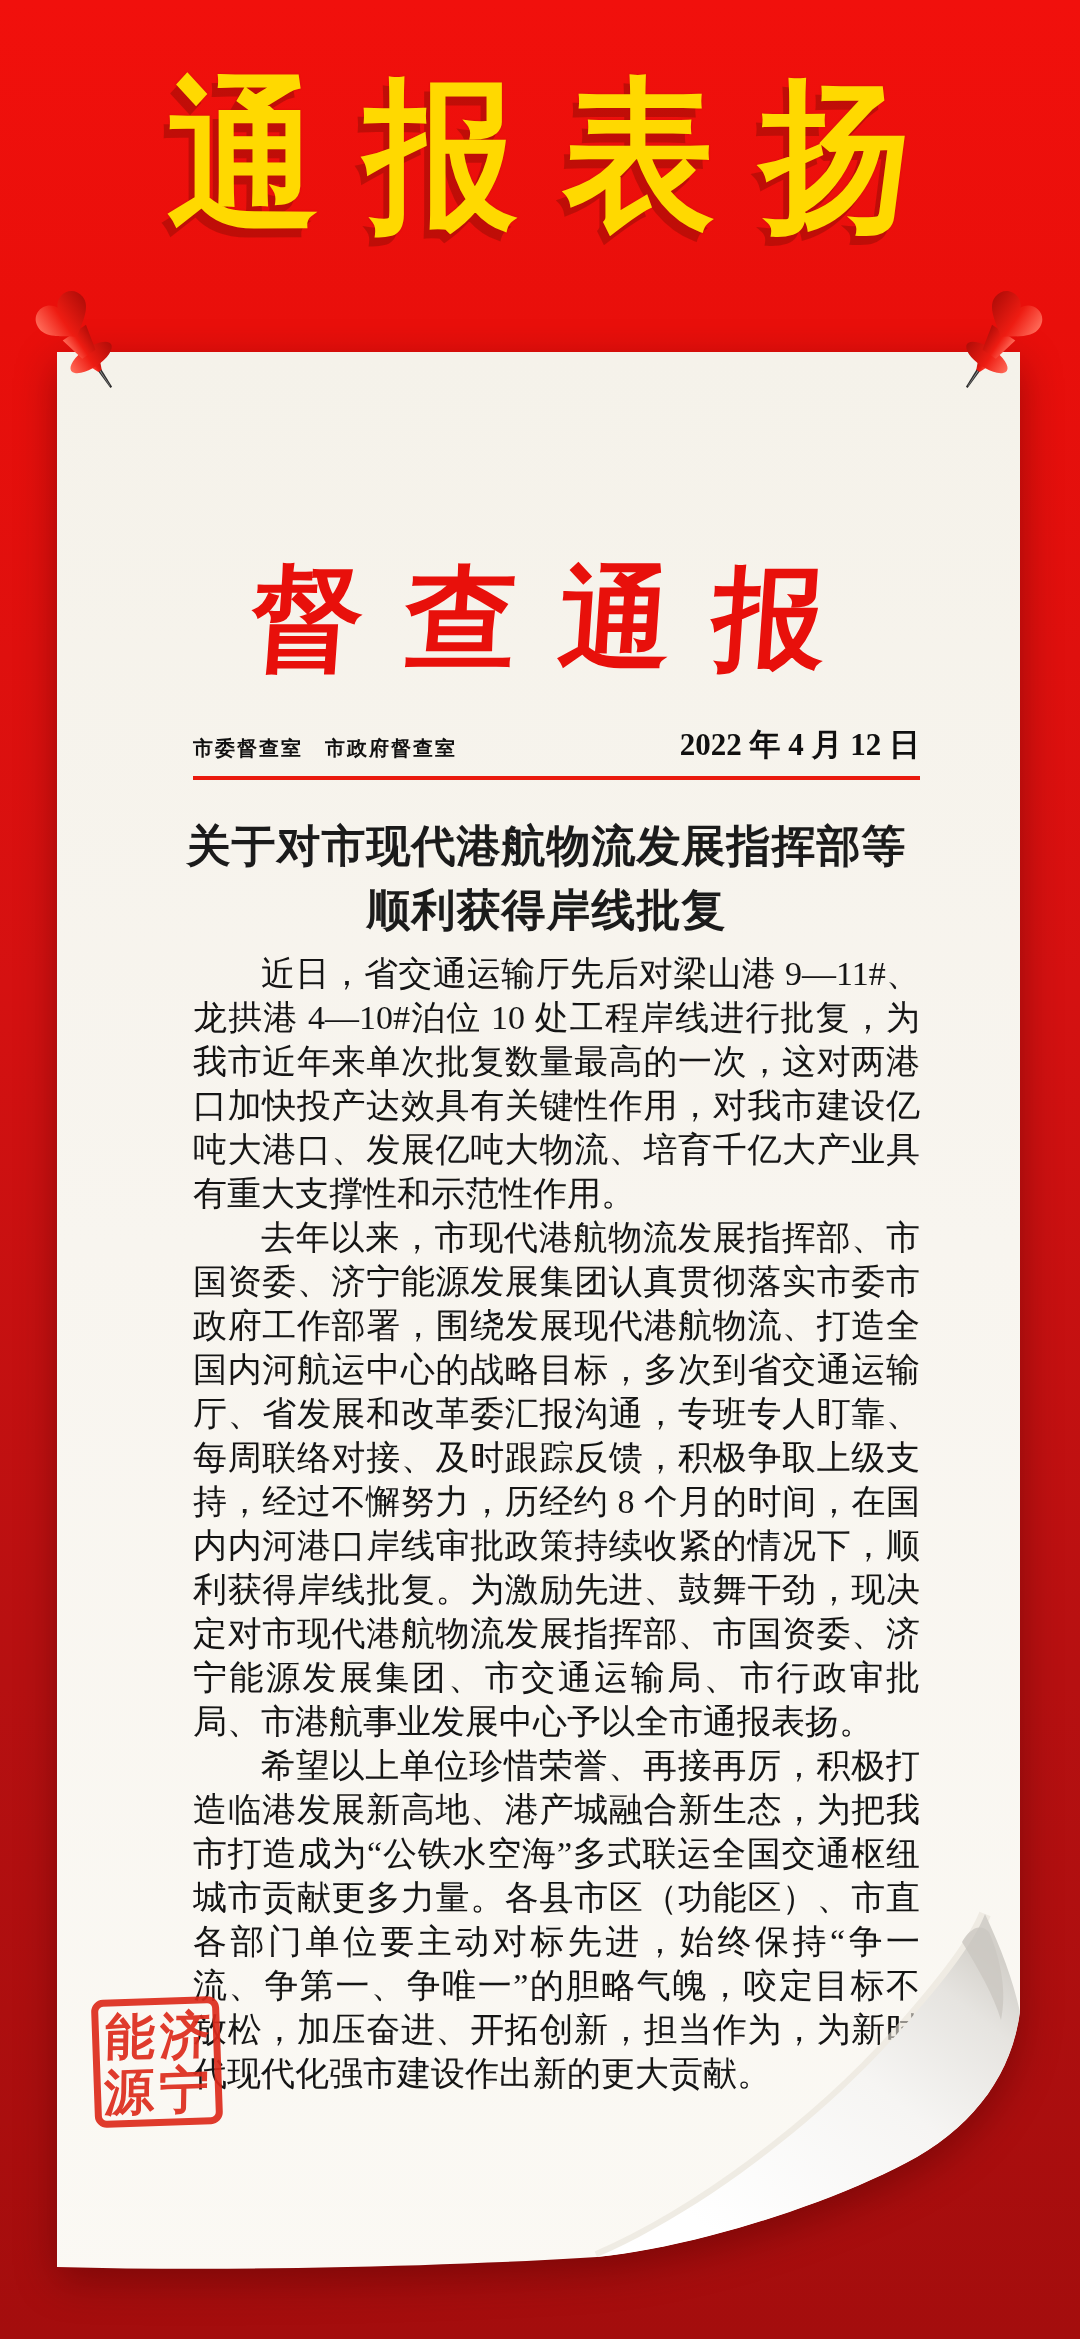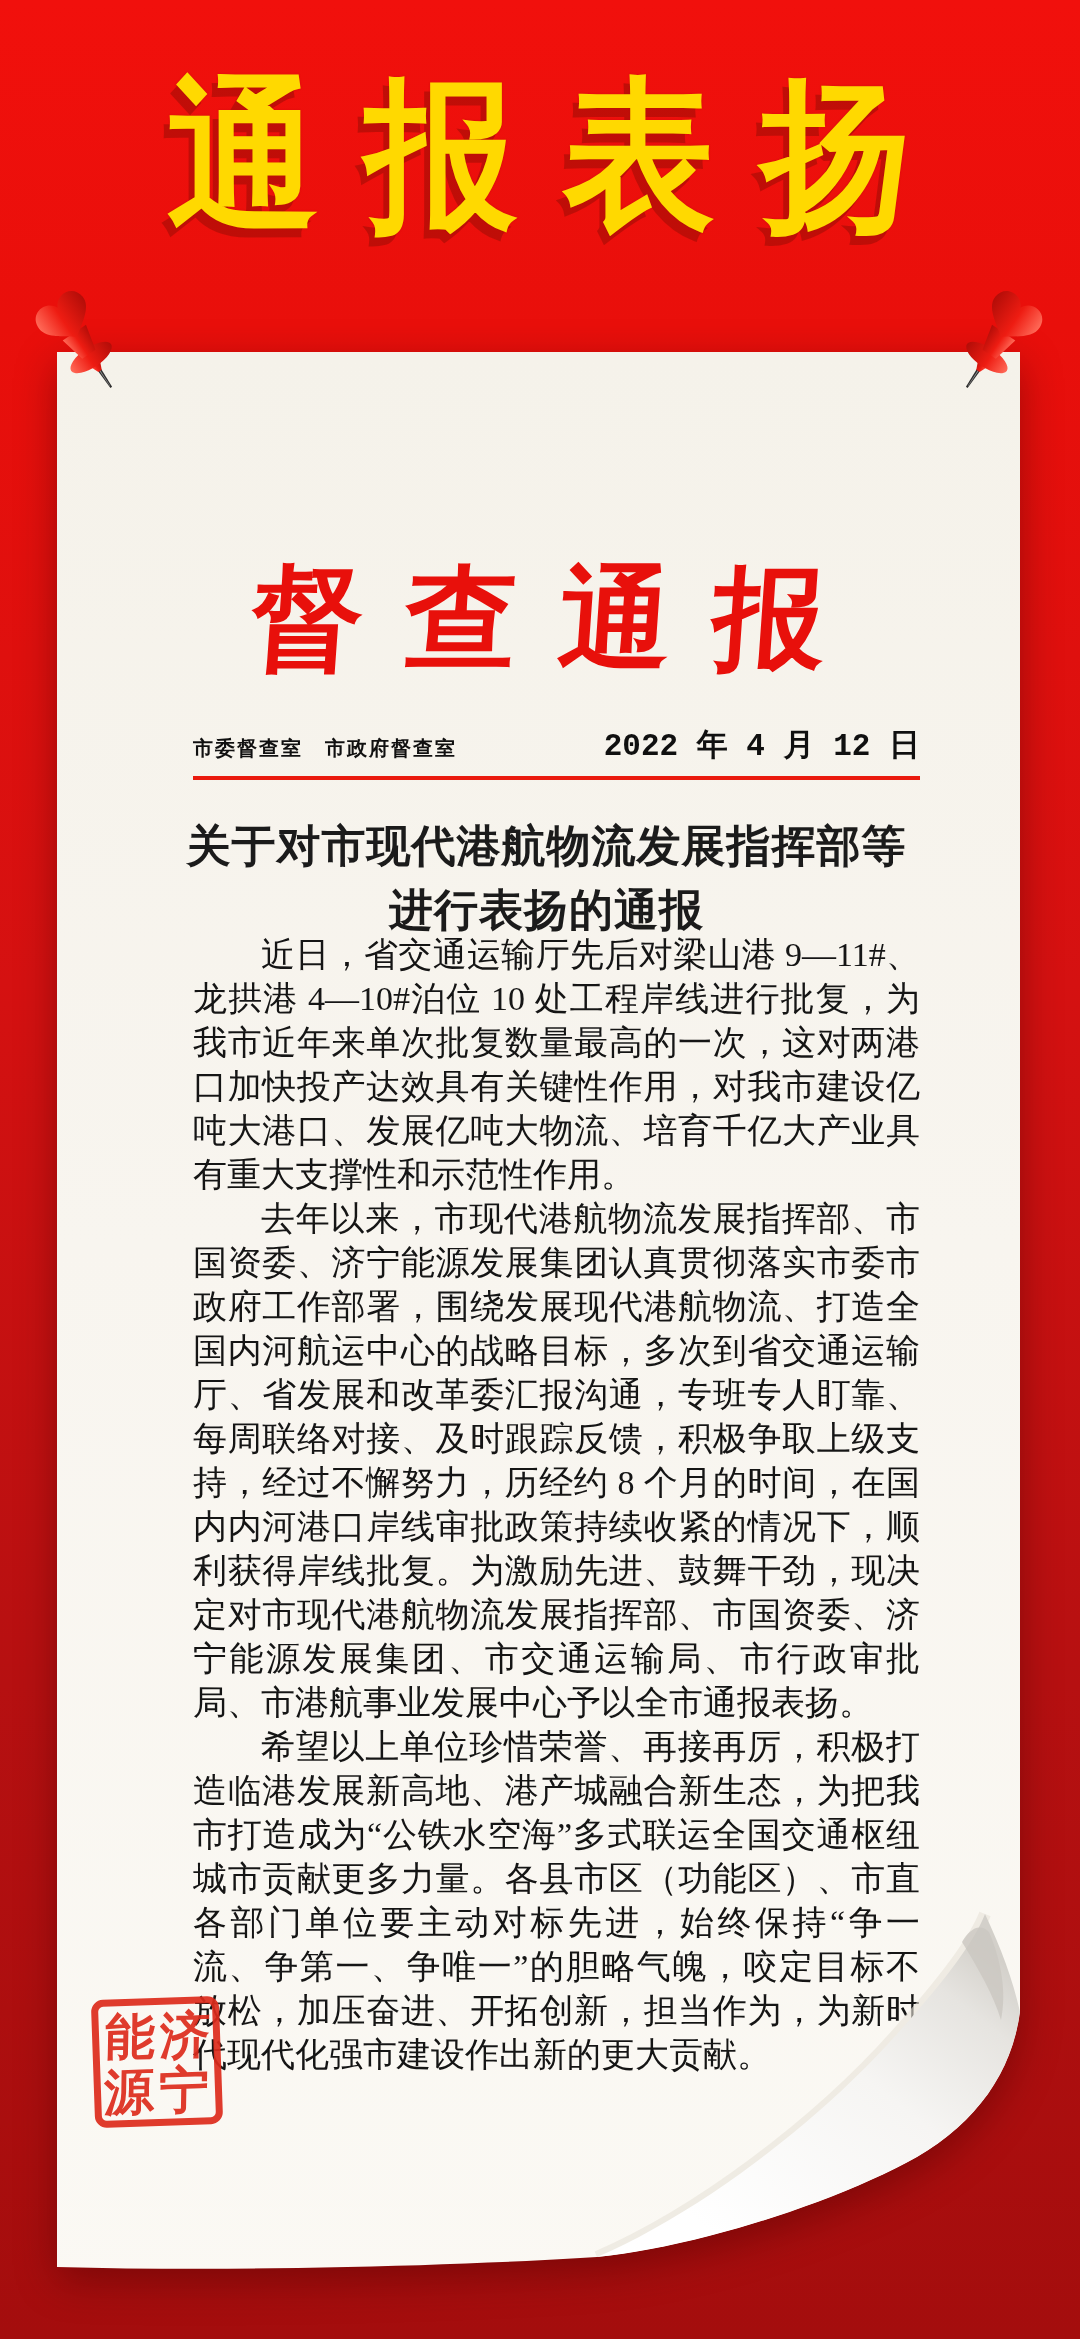--- a/index.html
+++ b/index.html
@@ -25,29 +25,29 @@
   }
   .paper-wrap{filter:drop-shadow(0 12px 20px rgba(70,0,0,.45));position:absolute;left:0;top:0;}
   .masthead{
     position:absolute;left:0;top:192px;width:100%;text-align:center;
     color:#e8100b;font-weight:bold;font-size:112px;line-height:150px;
     letter-spacing:42px;text-indent:42px;transform:skewX(-4deg);
   }
   .doc-head{position:absolute;left:136px;top:372px;width:727px;}
   .doc-head-row{display:flex;justify-content:space-between;align-items:baseline;}
   .issuers{font-weight:bold;font-size:20px;color:#101010;letter-spacing:2px;}
-  .doc-date{font-weight:bold;font-size:31px;color:#101010;font-family:Liberation Mono, monospace;}
+  .doc-date{font-weight:bold;font-size:31px;color:#101010;}
   .rule{margin-top:10px;height:4px;background:#ea1a0d;}
   .doc-title{
     position:absolute;left:126px;top:462px;width:727px;text-align:center;
     font-family:"Liberation Sans","DejaVu Sans",sans-serif;
     font-weight:900;font-size:44px;line-height:64px;color:#1b1b1b;letter-spacing:1px;
   }
   .doc-body{
-    position:absolute;left:136px;top:581px;width:727px;
+    position:absolute;left:136px;top:600px;width:727px;
     font-size:34px;line-height:44px;color:#151515;text-align:justify;
   }
   .doc-body p{margin:0;text-indent:2em;}
   
   .seal{
     position:absolute;left:36px;top:1646px;width:128px;height:128px;
     border:7px solid #dd2b1c;border-radius:12px;transform:rotate(-2deg);
     display:flex;box-sizing:border-box;padding:4px 2px;opacity:.92;
   }
   .seal-col{
@@ -75,21 +75,21 @@
       <div class="doc-head">
         <div class="doc-head-row">
           <span class="issuers">市委督查室　市政府督查室</span>
           <span class="doc-date">2022 年 4 月 12 日</span>
         </div>
         <div class="rule"></div>
       </div>
 
       <div class="doc-title">
         <div>关于对市现代港航物流发展指挥部等</div>
-        <div>进行表扬的通报</div>
+        <div>顺利获得岸线批复</div>
       </div>
 
       <div class="doc-body">
         <p>近日，省交通运输厅先后对梁山港 9—11#、龙拱港 4—10#泊位 10 处工程岸线进行批复，为我市近年来单次批复数量最高的一次，这对两港口加快投产达效具有关键性作用，对我市建设亿吨大港口、发展亿吨大物流、培育千亿大产业具有重大支撑性和示范性作用。</p>
         <p>去年以来，市现代港航物流发展指挥部、市国资委、济宁能源发展集团认真贯彻落实市委市政府工作部署，围绕发展现代港航物流、打造全国内河航运中心的战略目标，多次到省交通运输厅、省发展和改革委汇报沟通，专班专人盯靠、每周联络对接、及时跟踪反馈，积极争取上级支持，经过不懈努力，历经约 8 个月的时间，在国内内河港口岸线审批政策持续收紧的情况下，顺利获得岸线批复。为激励先进、鼓舞干劲，现决定对市现代港航物流发展指挥部、市国资委、济宁能源发展集团、市交通运输局、市行政审批局、市港航事业发展中心予以全市通报表扬。</p>
         <p>希望以上单位珍惜荣誉、再接再厉，积极打造临港发展新高地、港产城融合新生态，为把我市打造成为“公铁水空海”多式联运全国交通枢纽城市贡献更多力量。各县市区（功能区）、市直各部门单位要主动对标先进，始终保持“争一流、争第一、争唯一”的胆略气魄，咬定目标不放松，加压奋进、开拓创新，担当作为，为新时代现代化强市建设作出新的更大贡献。</p>
       </div>
 
       <div class="seal">
         <div class="seal-col">能源</div>

